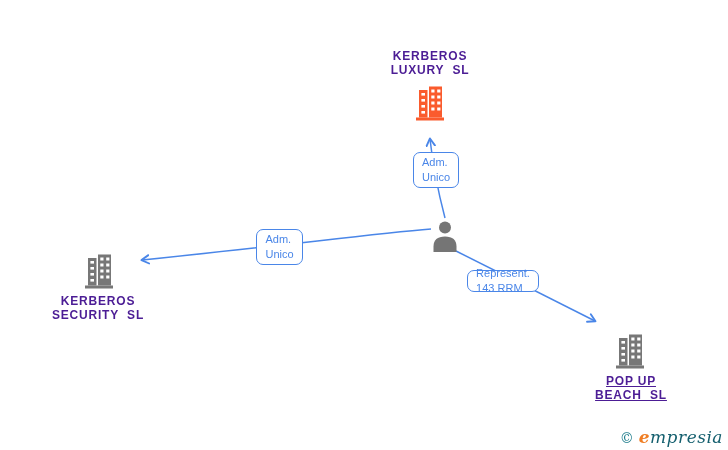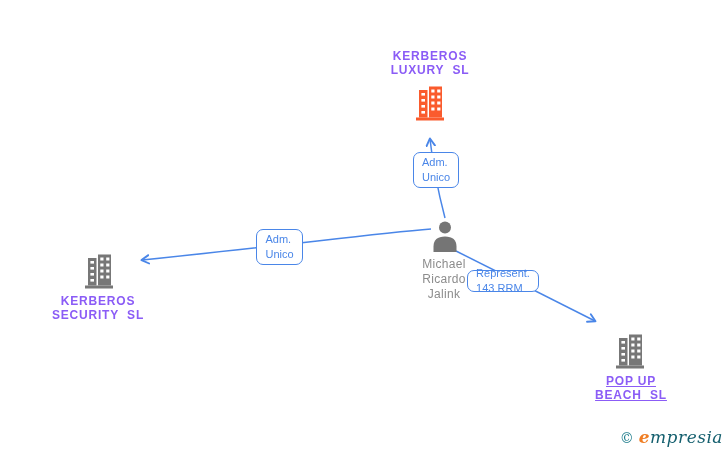--- a/index.html
+++ b/index.html
@@ -5,21 +5,21 @@
   html,body{margin:0;padding:0;background:#ffffff;}
   .canvas{
     position:relative;width:728px;height:450px;background:#ffffff;
     font-family:"Liberation Sans","DejaVu Sans",sans-serif;overflow:hidden;
   }
   svg.edges{position:absolute;left:0;top:0;width:728px;height:450px;z-index:1;}
   .node-icon{position:absolute;z-index:2;}
   .company-label{
     position:absolute;z-index:2;width:150px;text-align:center;
     font-size:12px;font-weight:bold;letter-spacing:0.8px;
-    color:#8b5cf6;line-height:14px;white-space:pre-wrap;
+    color:#4c1d95;line-height:14px;white-space:pre-wrap;
   }
   .person-label{
     position:absolute;z-index:2;width:150px;text-align:center;
     font-size:12px;font-weight:normal;letter-spacing:0.3px;
     color:#8c8c8c;line-height:15px;white-space:pre-wrap;
   }
   .edge-label{
     position:absolute;z-index:3;background:#ffffff;
     border:1.6px solid #4a86e8;border-radius:7px;
     color:#4a86e8;font-size:11px;line-height:15px;
@@ -141,23 +141,20 @@
 BEACH  SL</div>
 
   <div class="node-icon icon-person">
     <svg width="30" height="31" viewBox="0 0 30 31">
       <g fill="currentColor">
         <circle cx="15" cy="6.5" r="6"></circle>
         <path d="M3.5,31 V25.5 Q3.5,15.5 15,15.5 Q26.5,15.5 26.5,25.5 V31 Z"></path>
       </g>
     </svg>
   </div>
-  <div class="person-label lbl-person">Michael
-Ricardo
-Jalink</div>
 
   <div class="edge-label lbl-adm-top">Adm.
 Unico</div>
   <div class="edge-label lbl-adm-left">Adm.
 Unico</div>
   <div class="edge-label lbl-represent">Represent.
 143 RRM</div>
 
   <div class="logo">
     <span class="copy">©</span>

